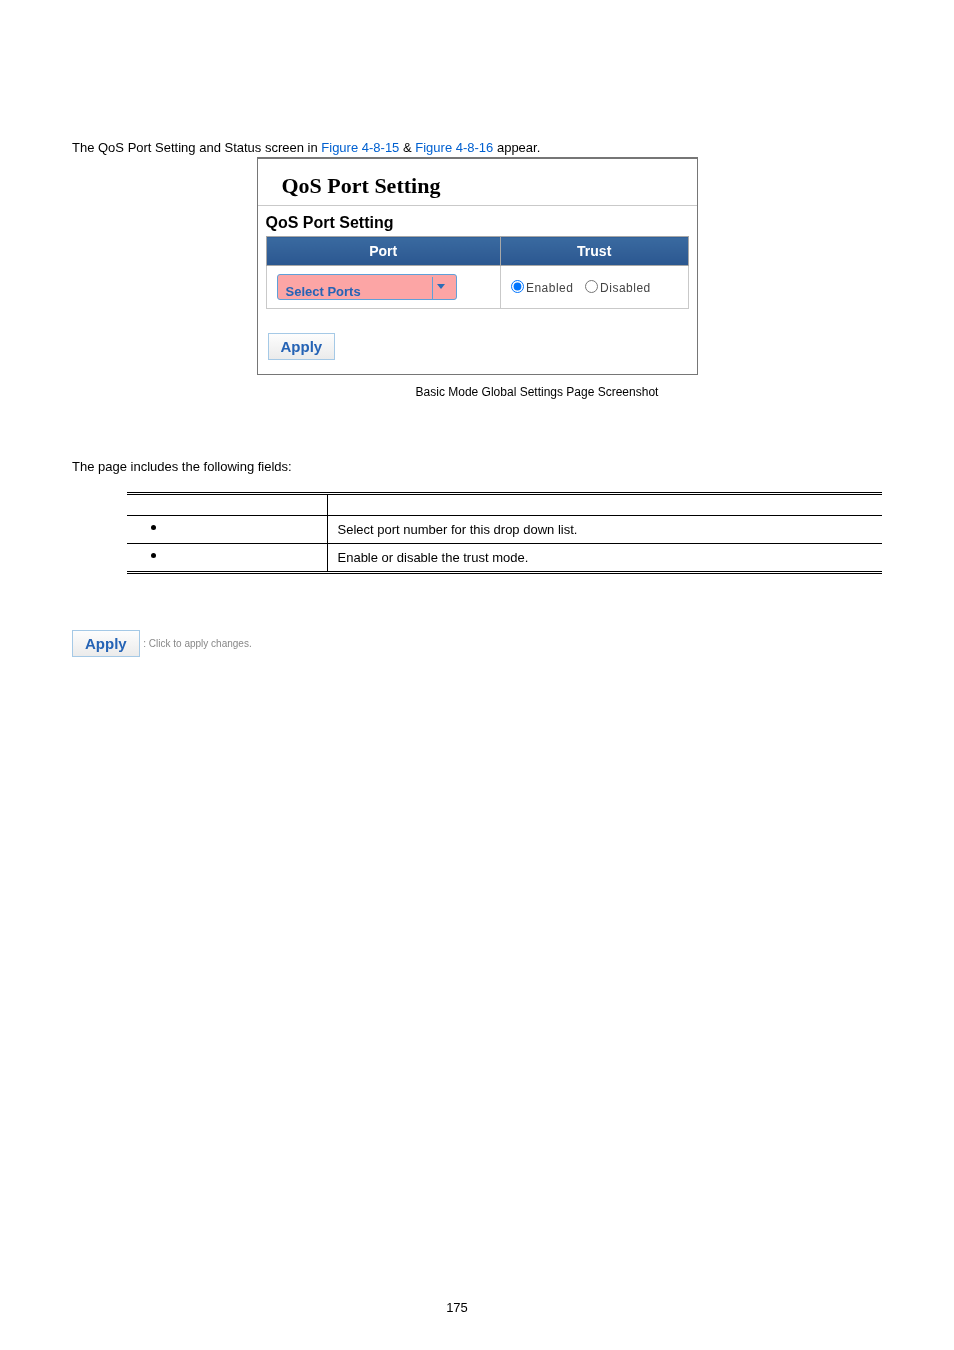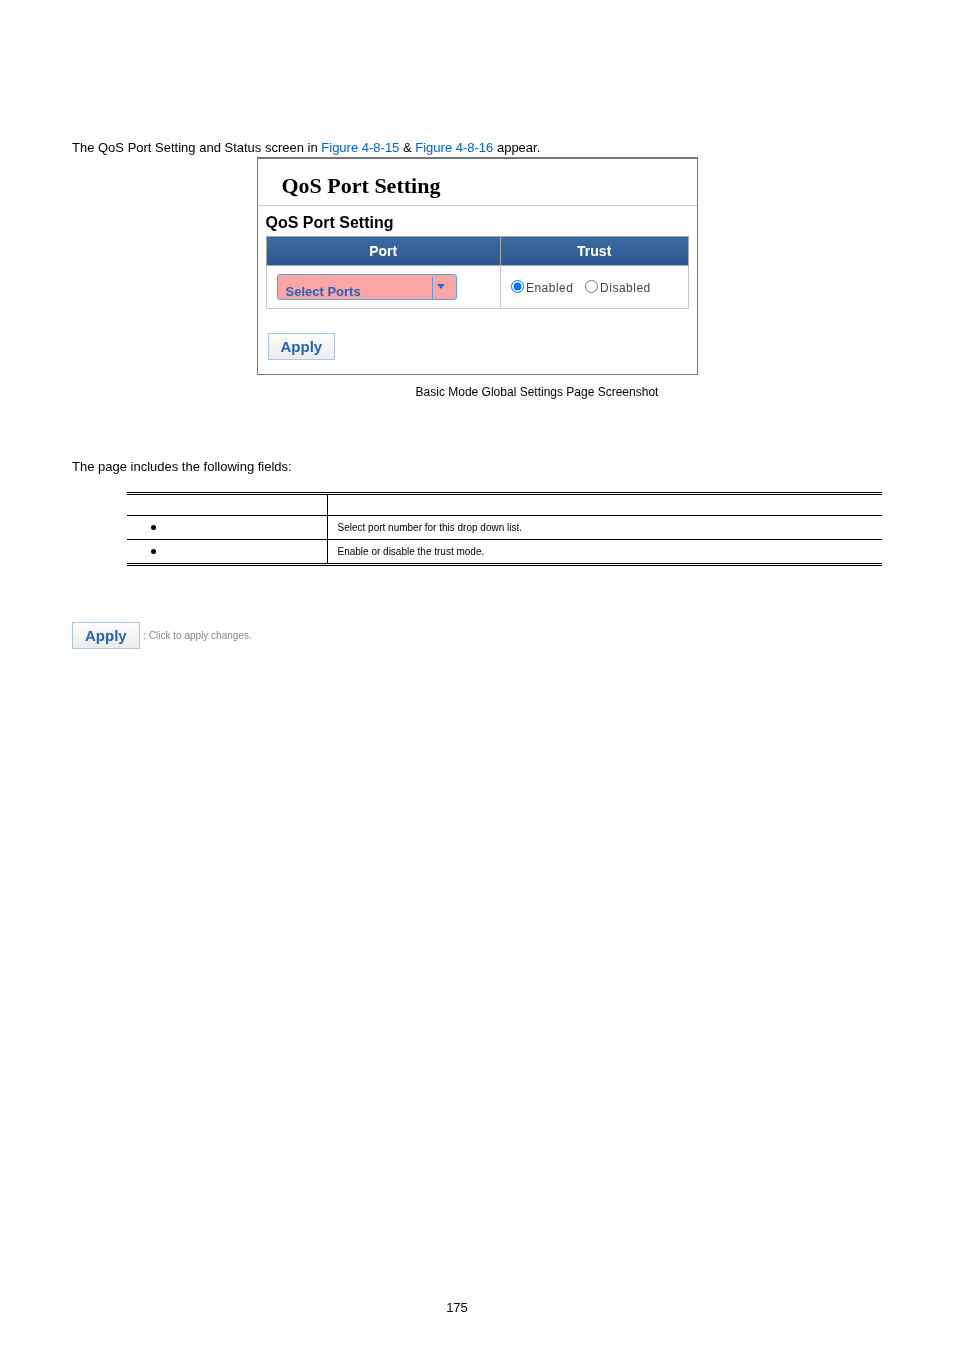--- a/index.html
+++ b/index.html
@@ -142,21 +142,21 @@
     border-bottom: 3px double #000;
   }
   table.fields tr.headerrow td {
     padding: 10px 10px;
   }
   table.fields td {
     border-top: 1px solid #000;
     border-bottom: 1px solid #000;
     border-left: 1px solid #000;
     padding: 6px 10px;
-    font-size: 10px;
+    font-size: 13px;
     vertical-align: middle;
     margin-top: 48px;
   }
   table.fields td:first-child {
     border-left: none;
     width: 200px;
   }
   .bullet-cell {
     position: relative;
     padding-left: 46px !important;

